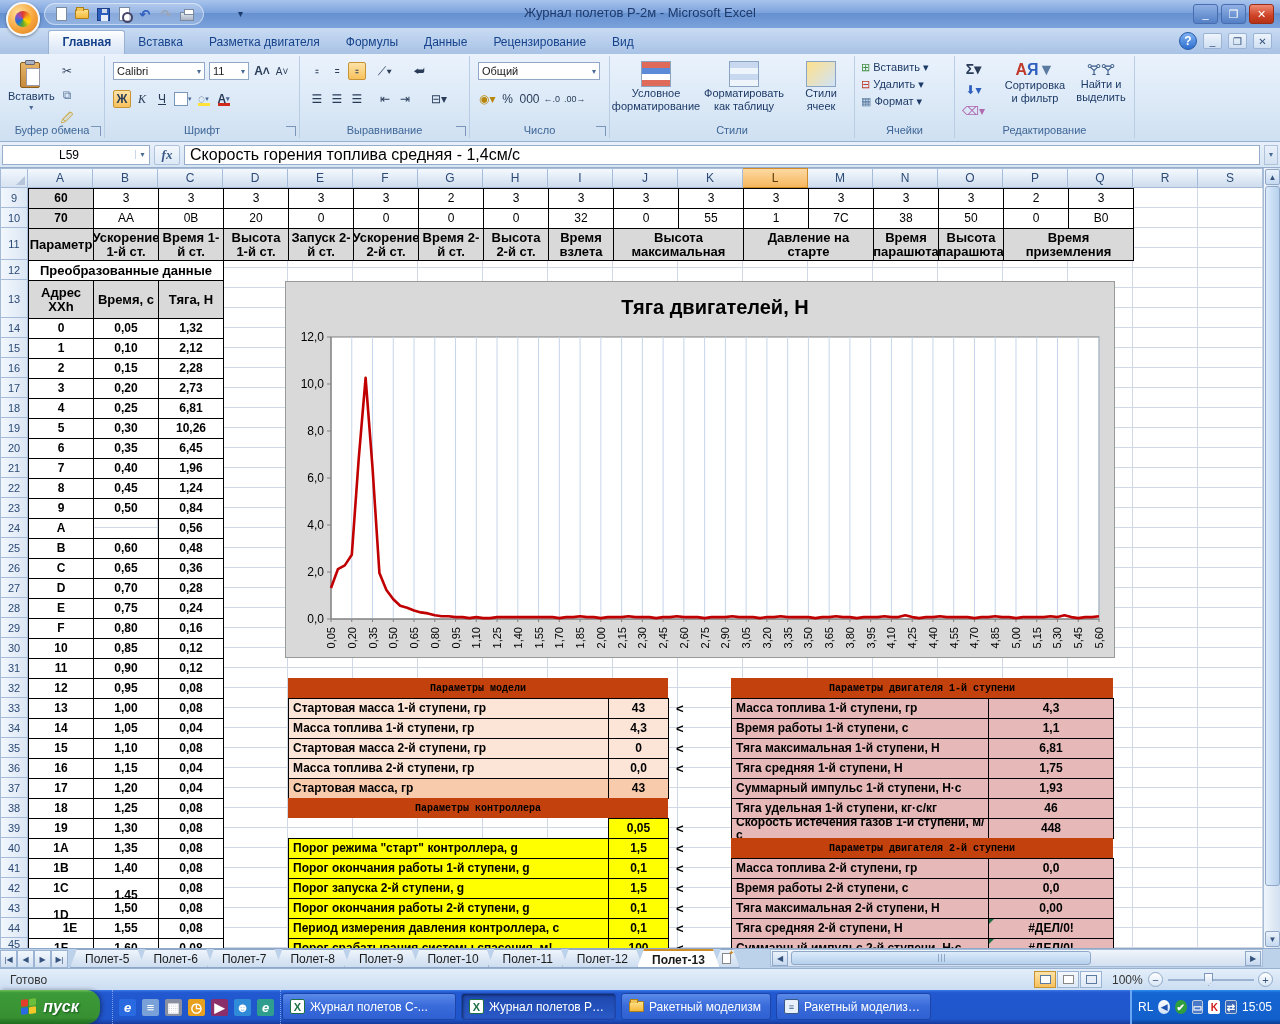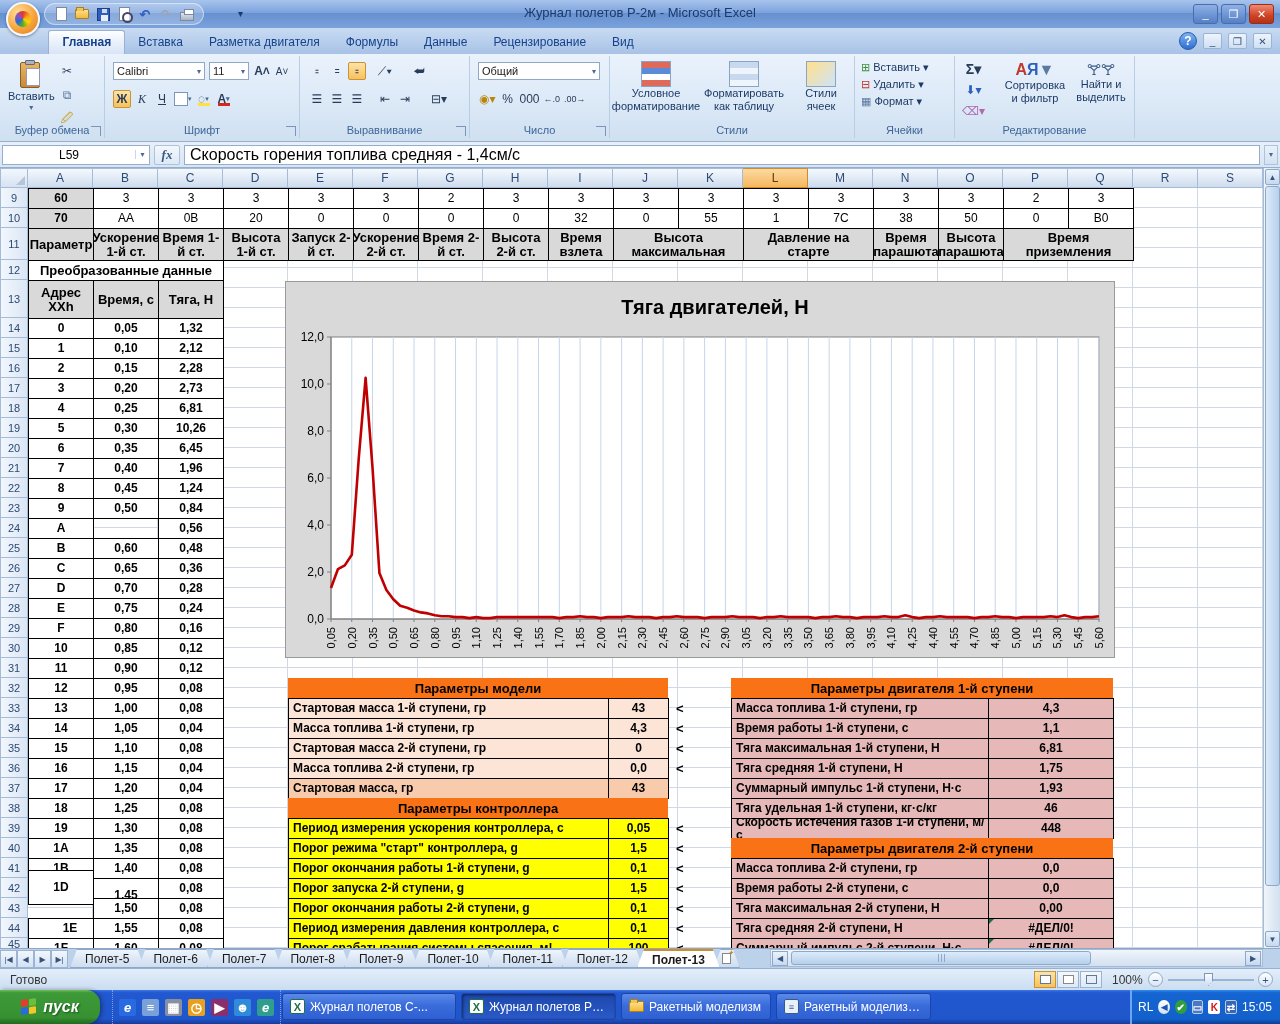--- a/index.html
+++ b/index.html
@@ -100,22 +100,22 @@
   #sheet { position:absolute; left:28px; top:188px; width:1235px; height:760px; background:#fff; overflow:hidden; }
   #gridlines { position:absolute; left:0; top:0; width:1235px; height:760px;
     background-image:repeating-linear-gradient(to right, transparent 0 64px, #d0d7e5 64px 65px),
                      repeating-linear-gradient(to bottom, transparent 0 19px, #d0d7e5 19px 20px); }
   .c { position:absolute; border:1px solid #000; background:#fff; font-size:12px; font-weight:bold; color:#000;
     display:flex; align-items:center; justify-content:center; text-align:center; line-height:1.05; overflow:hidden; }
   .c.norm { font-weight:normal; }
   .c.gray { background:#d9d9d9; }
   .c.hdr11 { font-size:13px; padding:0 1px; }
   .mergedtitle { position:absolute; font-weight:bold; font-size:13px; display:flex; align-items:center; justify-content:center; background:#fff; }
-  .ptitle { position:absolute; height:20px; background:#f97316; font-weight:bold; font-size:13px;
-    display:flex; align-items:center; justify-content:center; }
+  .ptitle { position:absolute; height:20px; background:#c2410c; font-weight:bold; font-size:10px;
+    display:flex; align-items:center; justify-content:center;font-family:Liberation Mono, monospace; }
   .plabel { justify-content:flex-start; padding-left:4px; text-align:left; }
   .peach { background:#fce4d6; } .dkpeach { background:#f8cbad; } .yellow { background:#ffff00; } .pink { background:#e6b9b8; }
   .arrowmark { position:absolute; width:24px; height:20px; font-weight:bold; font-size:13px; background:transparent;
     display:flex; align-items:center; justify-content:flex-start; padding-left:6px; border:none; }
   .err:before { content:""; position:absolute; left:0; top:0; border-top:5px solid #1e7145; border-right:5px solid transparent; }
 
   
   #chart { position:absolute; left:257px; top:93px; width:830px; height:377px; background:#d9d9d9; border:1px solid #9a9a9a; }
 
   
@@ -711,21 +711,21 @@
     <div class="c" style="left: 130px; top: 630px; width: 66px; height: 21px;">0,08</div>
     <div class="c" style="left: 0px; top: 650px; width: 66px; height: 21px;">1A</div>
     <div class="c" style="left: 65px; top: 650px; width: 66px; height: 21px;">1,35</div>
     <div class="c" style="left: 130px; top: 650px; width: 66px; height: 21px;">0,08</div>
     <div class="c" style="left: 0px; top: 670px; width: 66px; height: 21px;">1B</div>
     <div class="c" style="left: 65px; top: 670px; width: 66px; height: 21px;">1,40</div>
     <div class="c" style="left: 130px; top: 670px; width: 66px; height: 21px;">0,08</div>
     <div class="c" style="left: 0px; top: 690px; width: 66px; height: 21px;">1C</div>
     <div class="c" style="left: 65px; top: 690px; width: 66px; height: 35px;">1,45</div>
     <div class="c" style="left: 130px; top: 690px; width: 66px; height: 21px;">0,08</div>
-    <div class="c" style="left: 0px; top: 682px; width: 66px; height: 35px;">1D</div>
+    <div class="c" style="left: 0px; top: 710px; width: 66px; height: 35px;">1D</div>
     <div class="c" style="left: 65px; top: 710px; width: 66px; height: 21px;">1,50</div>
     <div class="c" style="left: 130px; top: 710px; width: 66px; height: 21px;">0,08</div>
     <div class="c" style="left: 0px; top: 730px; width: 84px; height: 21px;">1E</div>
     <div class="c" style="left: 65px; top: 730px; width: 66px; height: 21px;">1,55</div>
     <div class="c" style="left: 130px; top: 730px; width: 66px; height: 21px;">0,08</div>
     <div class="c" style="left: 0px; top: 750px; width: 66px; height: 21px;">1F</div>
     <div class="c" style="left: 65px; top: 750px; width: 66px; height: 21px;">1,60</div>
     <div class="c" style="left: 130px; top: 750px; width: 66px; height: 21px;">0,08</div>
     <div class="ptitle" style="left: 260px; top: 490px; width: 380px;">Параметры модели</div>
     <div class="c plabel peach" style="left: 260px; top: 510px; width: 321px; height: 21px;">Стартовая масса 1-й ступени, гр</div>
@@ -736,21 +736,20 @@
     <div class="arrowmark" style="left: 642px; top: 530px;">&lt;</div>
     <div class="c plabel peach" style="left: 260px; top: 550px; width: 321px; height: 21px;">Стартовая масса 2-й ступени, гр</div>
     <div class="c peach" style="left: 580px; top: 550px; width: 61px; height: 21px;">0</div>
     <div class="arrowmark" style="left: 642px; top: 550px;">&lt;</div>
     <div class="c plabel peach" style="left: 260px; top: 570px; width: 321px; height: 21px;">Масса топлива 2-й ступени, гр</div>
     <div class="c peach" style="left: 580px; top: 570px; width: 61px; height: 21px;">0,0</div>
     <div class="arrowmark" style="left: 642px; top: 570px;">&lt;</div>
     <div class="c plabel dkpeach" style="left: 260px; top: 590px; width: 321px; height: 21px;">Стартовая масса, гр</div>
     <div class="c dkpeach" style="left: 580px; top: 590px; width: 61px; height: 21px;">43</div>
     <div class="ptitle" style="left: 260px; top: 610px; width: 380px;">Параметры контроллера</div>
-    <div class="c plabel yellow" style="left: 260px; top: 630px; width: 321px; height: 21px;">Период измерения ускорения контроллера, с</div>
     <div class="c yellow" style="left: 580px; top: 630px; width: 61px; height: 21px;">0,05</div>
     <div class="arrowmark" style="left: 642px; top: 630px;">&lt;</div>
     <div class="c plabel yellow" style="left: 260px; top: 650px; width: 321px; height: 21px;">Порог режима "старт" контроллера, g</div>
     <div class="c yellow" style="left: 580px; top: 650px; width: 61px; height: 21px;">1,5</div>
     <div class="arrowmark" style="left: 642px; top: 650px;">&lt;</div>
     <div class="c plabel yellow" style="left: 260px; top: 670px; width: 321px; height: 21px;">Порог окончания работы 1-й ступени, g</div>
     <div class="c yellow" style="left: 580px; top: 670px; width: 61px; height: 21px;">0,1</div>
     <div class="arrowmark" style="left: 642px; top: 670px;">&lt;</div>
     <div class="c plabel yellow" style="left: 260px; top: 690px; width: 321px; height: 21px;">Порог запуска 2-й ступени, g</div>
     <div class="c yellow" style="left: 580px; top: 690px; width: 61px; height: 21px;">1,5</div>

